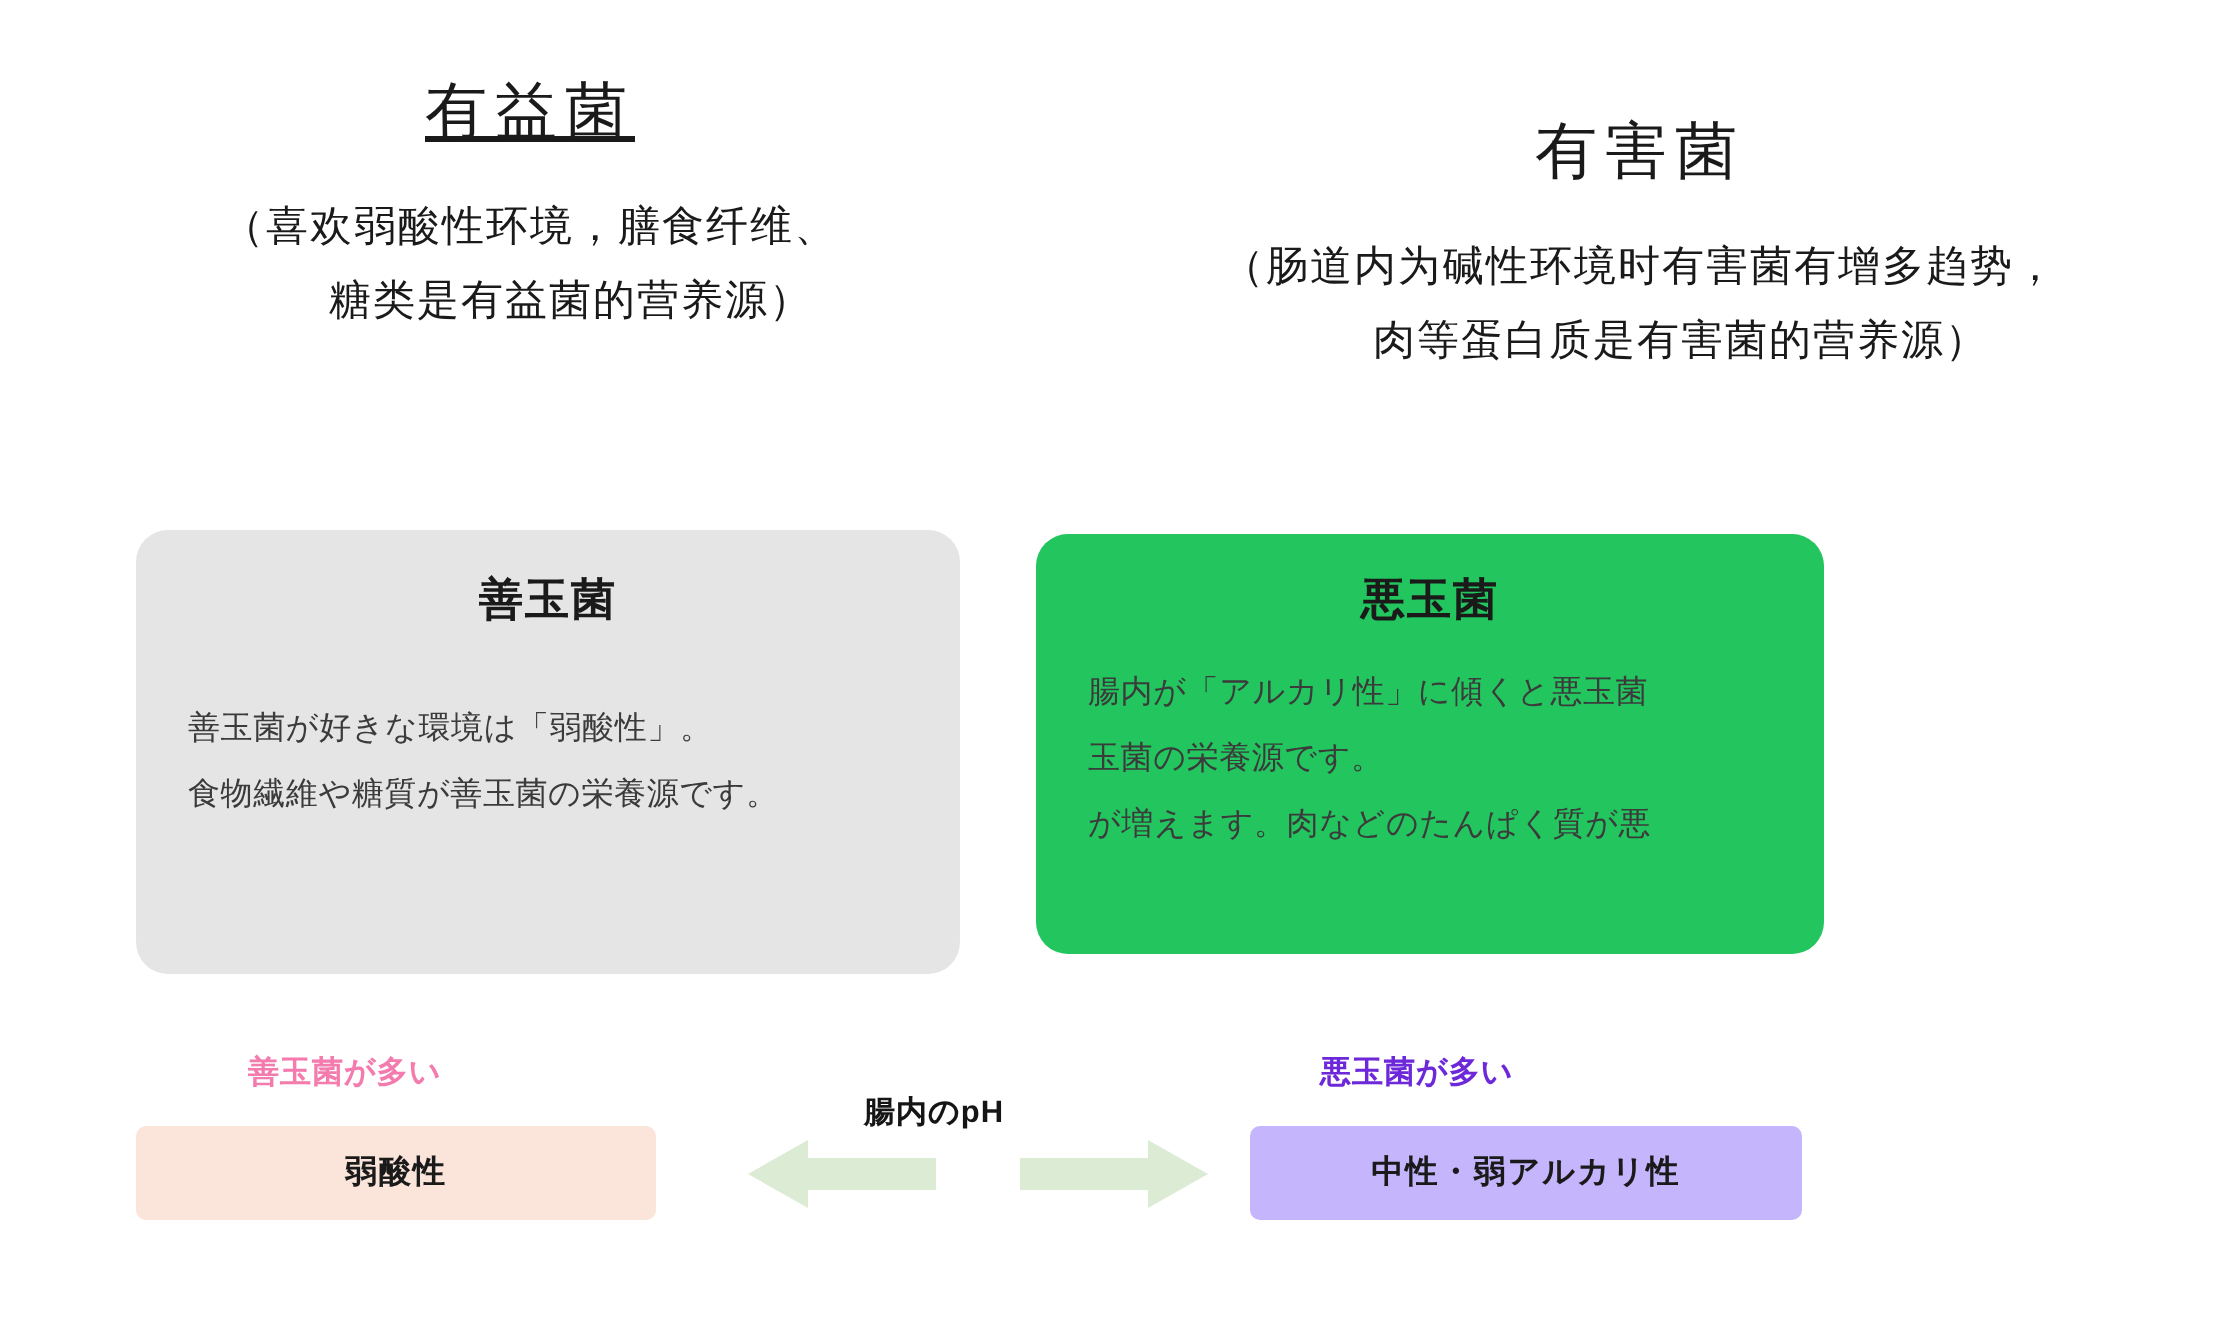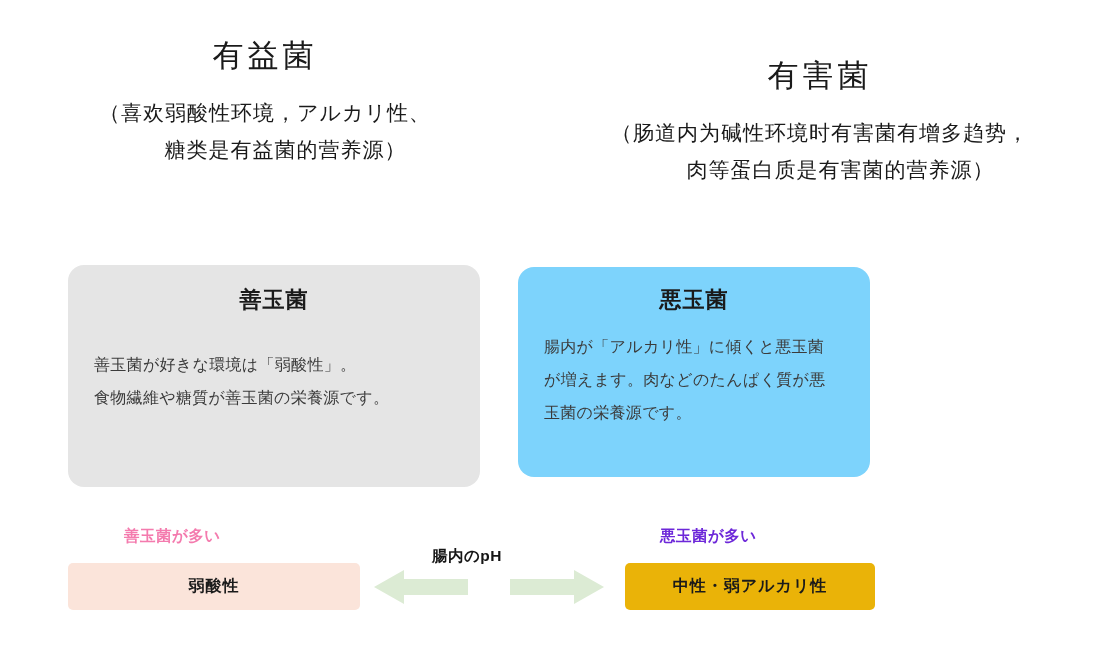--- a/index.html
+++ b/index.html
@@ -32,21 +32,21 @@
 
   .col-title {
     font-family: "Liberation Serif", "DejaVu Serif", serif;
     font-size: 31px;
     color: #1a1a1a;
     text-align: center;
     letter-spacing: 4px;
     line-height: 1;
     white-space: nowrap;
   }
-  .col-left .col-title  { margin-top: 40px; }
+  .col-left .col-title  { margin-top: 40px; text-decoration: underline; }
   .col-right .col-title { margin-top: 60px; }
 
   .col-sub {
     font-family: "Liberation Serif", "DejaVu Serif", serif;
     font-size: 21px;
     color: #1a1a1a;
     text-align: center;
     line-height: 1.78;
     letter-spacing: 1px;
     margin-top: 24px;
@@ -70,23 +70,23 @@
     left: 68px;
     top: 15px;
     width: 412px;
     height: 222px;
     background: #e5e5e5;
     padding: 22px 26px 0 26px;
   }
   .card-blue {
     left: 518px;
     top: 17px;
-    width: 352px;
+    width: 394px;
     height: 210px;
-    background: #7dd3fc;
+    background: #22c55e;
     padding: 20px 26px 0 26px;
   }
   .card-title {
     font-size: 22px;
     font-weight: bold;
     color: #1a1a1a;
     text-align: center;
     letter-spacing: 1px;
     line-height: 1.2;
   }
@@ -131,48 +131,48 @@
     align-items: center;
     justify-content: center;
     font-size: 16px;
     font-weight: bold;
     color: #1a1a1a;
     letter-spacing: 1px;
     box-sizing: border-box;
   }
   .bar-acid {
     left: 68px;
-    width: 292px;
+    width: 260px;
     background: #FBE4DA;
   }
   .bar-alk {
     left: 625px;
-    width: 250px;
-    background: #eab308;
+    width: 276px;
+    background: #c4b5fd;
   }
 
   .arrow {
     position: absolute;
     top: 70px;
     width: 94px;
     height: 34px;
   }
   .arrow-left  { left: 374px; }
   .arrow-right { left: 510px; }
   .arrow svg { display: block; width: 100%; height: 100%; }
 </style>
 </head>
 <body>
 
 <div class="top-section">
 
   <div class="col col-left">
     <div class="col-title">有益菌</div>
     <div class="col-sub">
-      <span class="ln l1">（喜欢弱酸性环境，アルカリ性、</span>
+      <span class="ln l1">（喜欢弱酸性环境，膳食纤维、</span>
       <span class="ln l2">糖类是有益菌的营养源）</span>
     </div>
   </div>
 
   <div class="col col-right">
     <div class="col-title">有害菌</div>
     <div class="col-sub">
       <span class="ln l1">（肠道内为碱性环境时有害菌有增多趋势，</span>
       <span class="ln l2">肉等蛋白质是有害菌的营养源）</span>
     </div>
@@ -187,22 +187,22 @@
     <div class="card-body">
       <span class="ln">善玉菌が好きな環境は「弱酸性」。</span>
       <span class="ln">食物繊維や糖質が善玉菌の栄養源です。</span>
     </div>
   </div>
 
   <div class="card card-blue">
     <div class="card-title">悪玉菌</div>
     <div class="card-body">
       <span class="ln">腸内が「アルカリ性」に傾くと悪玉菌</span>
+      <span class="ln">玉菌の栄養源です。</span>
       <span class="ln">が増えます。肉などのたんぱく質が悪</span>
-      <span class="ln">玉菌の栄養源です。</span>
     </div>
   </div>
 
 </div>
 
 <div class="ph-section">
 
   <div class="ph-caption cap-good">善玉菌が多い</div>
 
   <div class="ph-caption cap-bad">悪玉菌が多い</div>

